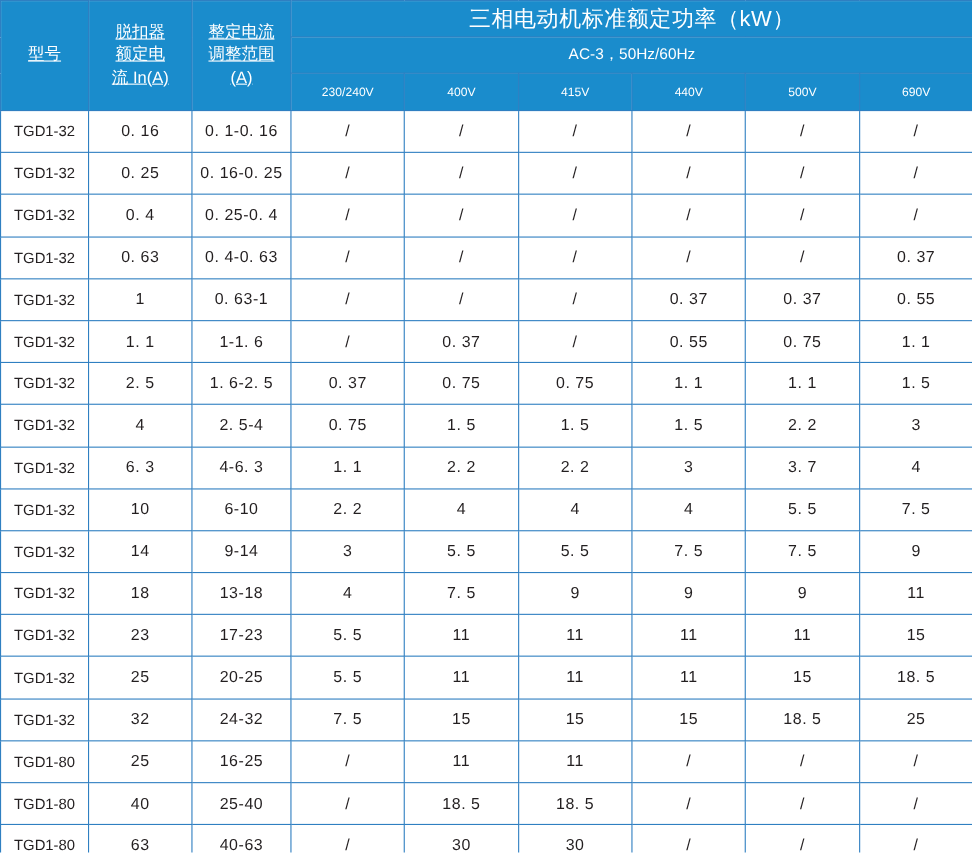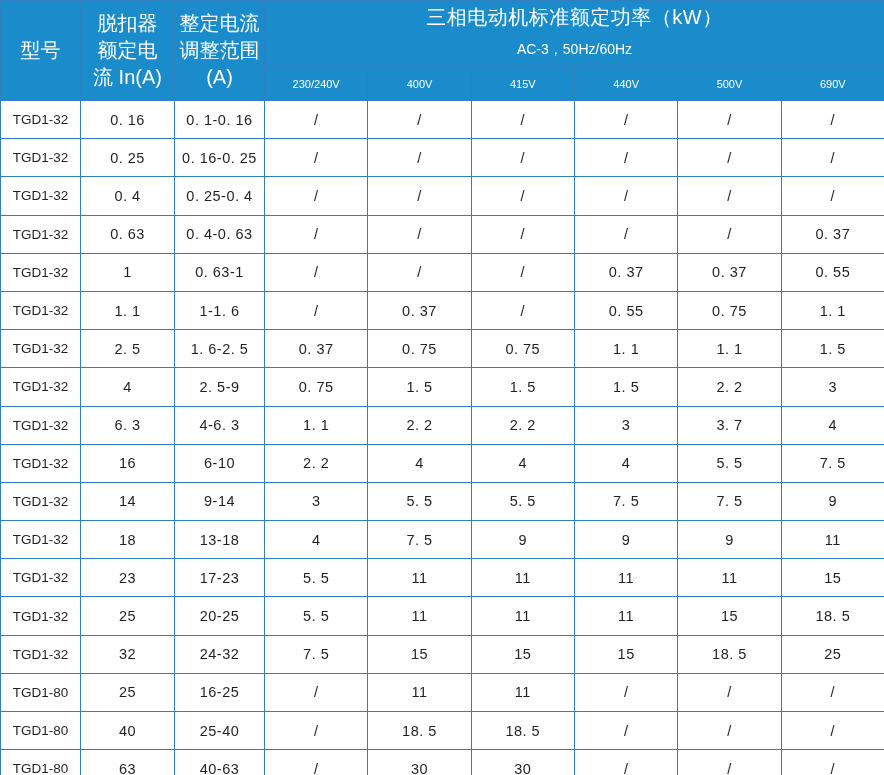--- a/index.html
+++ b/index.html
@@ -35,23 +35,24 @@
   }
   .hdr-group-sub {
     font-size: 14px;
     height: 30px;
   }
   .hdr-volt {
     font-size: 11px;
     height: 31px;
   }
   .hdr-left {
-    font-size: 20px;
+    font-size: 15px;
     line-height: 1.35;
     padding: 2px 4px;
+    text-decoration: underline;
   }
   tbody td {
     height: 35.2px;
     font-size: 14.5px;
     background: #ffffff;
     letter-spacing: 0.5px;
   }
   tbody td.model {
     font-size: 13.5px;
     letter-spacing: 0;
@@ -177,42 +178,42 @@
         <td>0. 37</td>
         <td>0. 75</td>
         <td>0. 75</td>
         <td>1.  1</td>
         <td>1. 1</td>
         <td>1. 5</td>
       </tr>
       <tr>
         <td class="model">TGD1-32</td>
         <td>4</td>
-        <td>2. 5-9</td>
+        <td>2. 5-4</td>
         <td>0. 75</td>
         <td>1. 5</td>
         <td>1. 5</td>
         <td>1.  5</td>
         <td>2. 2</td>
         <td>3</td>
       </tr>
       <tr>
         <td class="model">TGD1-32</td>
         <td>6. 3</td>
         <td>4-6. 3</td>
         <td>1. 1</td>
         <td>2. 2</td>
         <td>2. 2</td>
         <td>3</td>
         <td>3.  7</td>
         <td>4</td>
       </tr>
       <tr>
         <td class="model">TGD1-32</td>
-        <td>16</td>
+        <td>10</td>
         <td>6-10</td>
         <td>2. 2</td>
         <td>4</td>
         <td>4</td>
         <td>4</td>
         <td>5. 5</td>
         <td>7. 5</td>
       </tr>
       <tr>
         <td class="model">TGD1-32</td>

